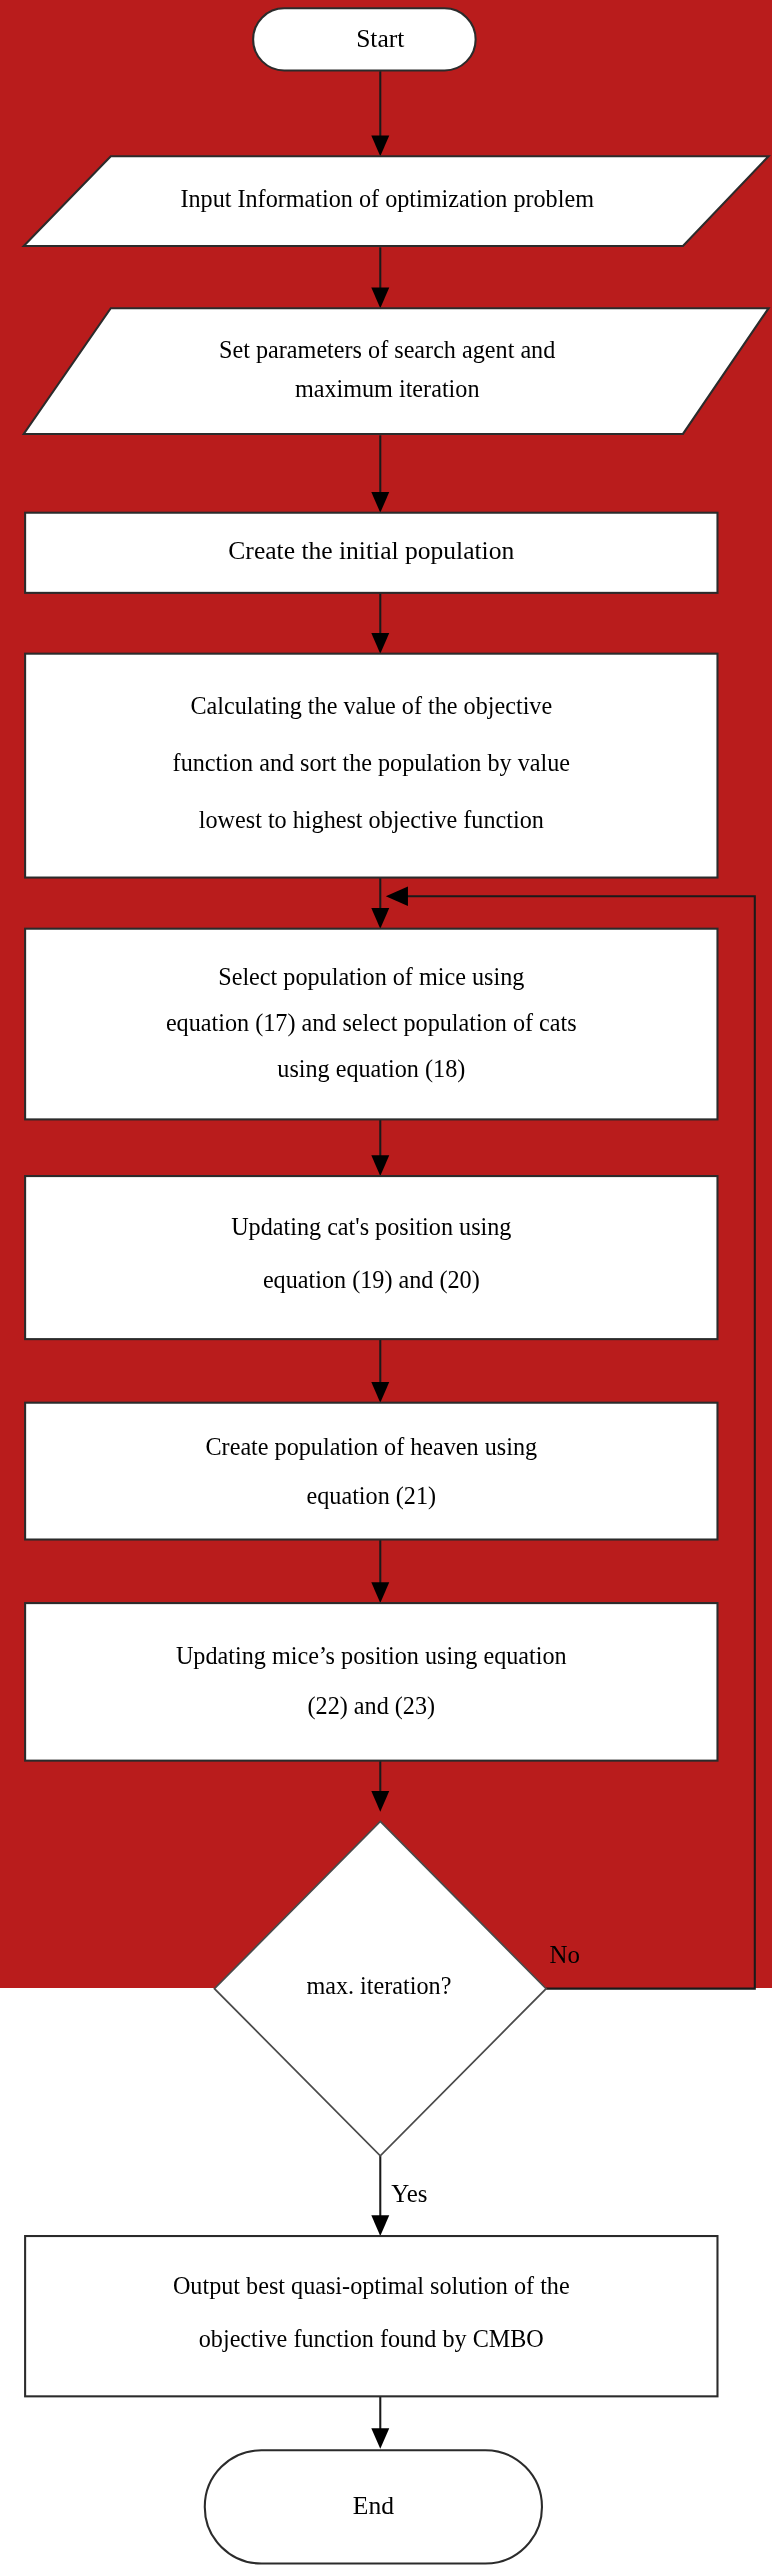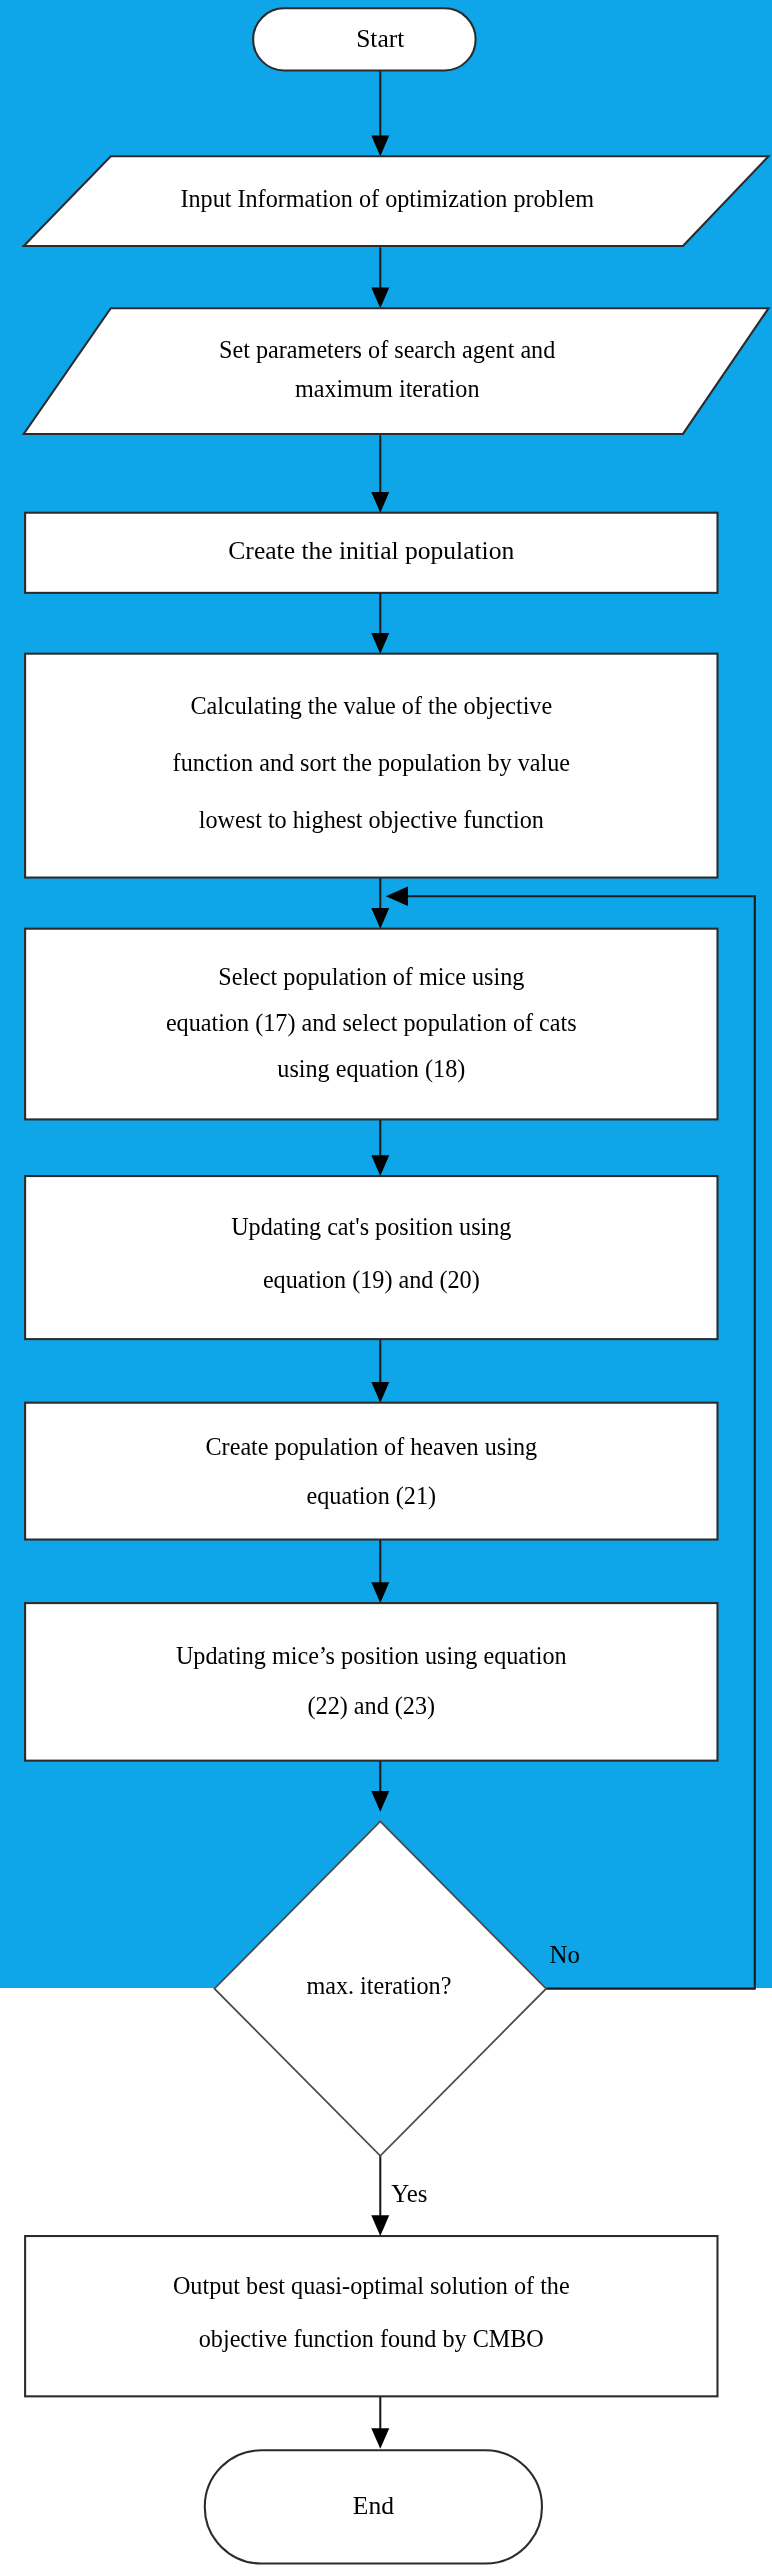--- a/index.html
+++ b/index.html
@@ -11,21 +11,21 @@
   body {
     width: 773px;
     height: 2576px;
     font-family: "Liberation Serif", "DejaVu Serif", serif;
     overflow: hidden;
   }
   #flowchart-root {
     position: relative;
     width: 773px;
     height: 1988px;
-    background: #0ea5e9;
+    background: #b91c1c;
   }
   svg.fc {
     display: block;
     width: 773px;
     height: 2576px;
   }
   .shape-stroke { stroke: #2b2b2b; stroke-width: 3; fill: #ffffff; }
   .diamond-stroke { stroke: #4a4a4a; stroke-width: 2.5; fill: #ffffff; }
   .conn         { stroke: #1a1a1a; stroke-width: 3; fill: none; }
   .arrow-head   { fill: #000000; stroke: none; }

